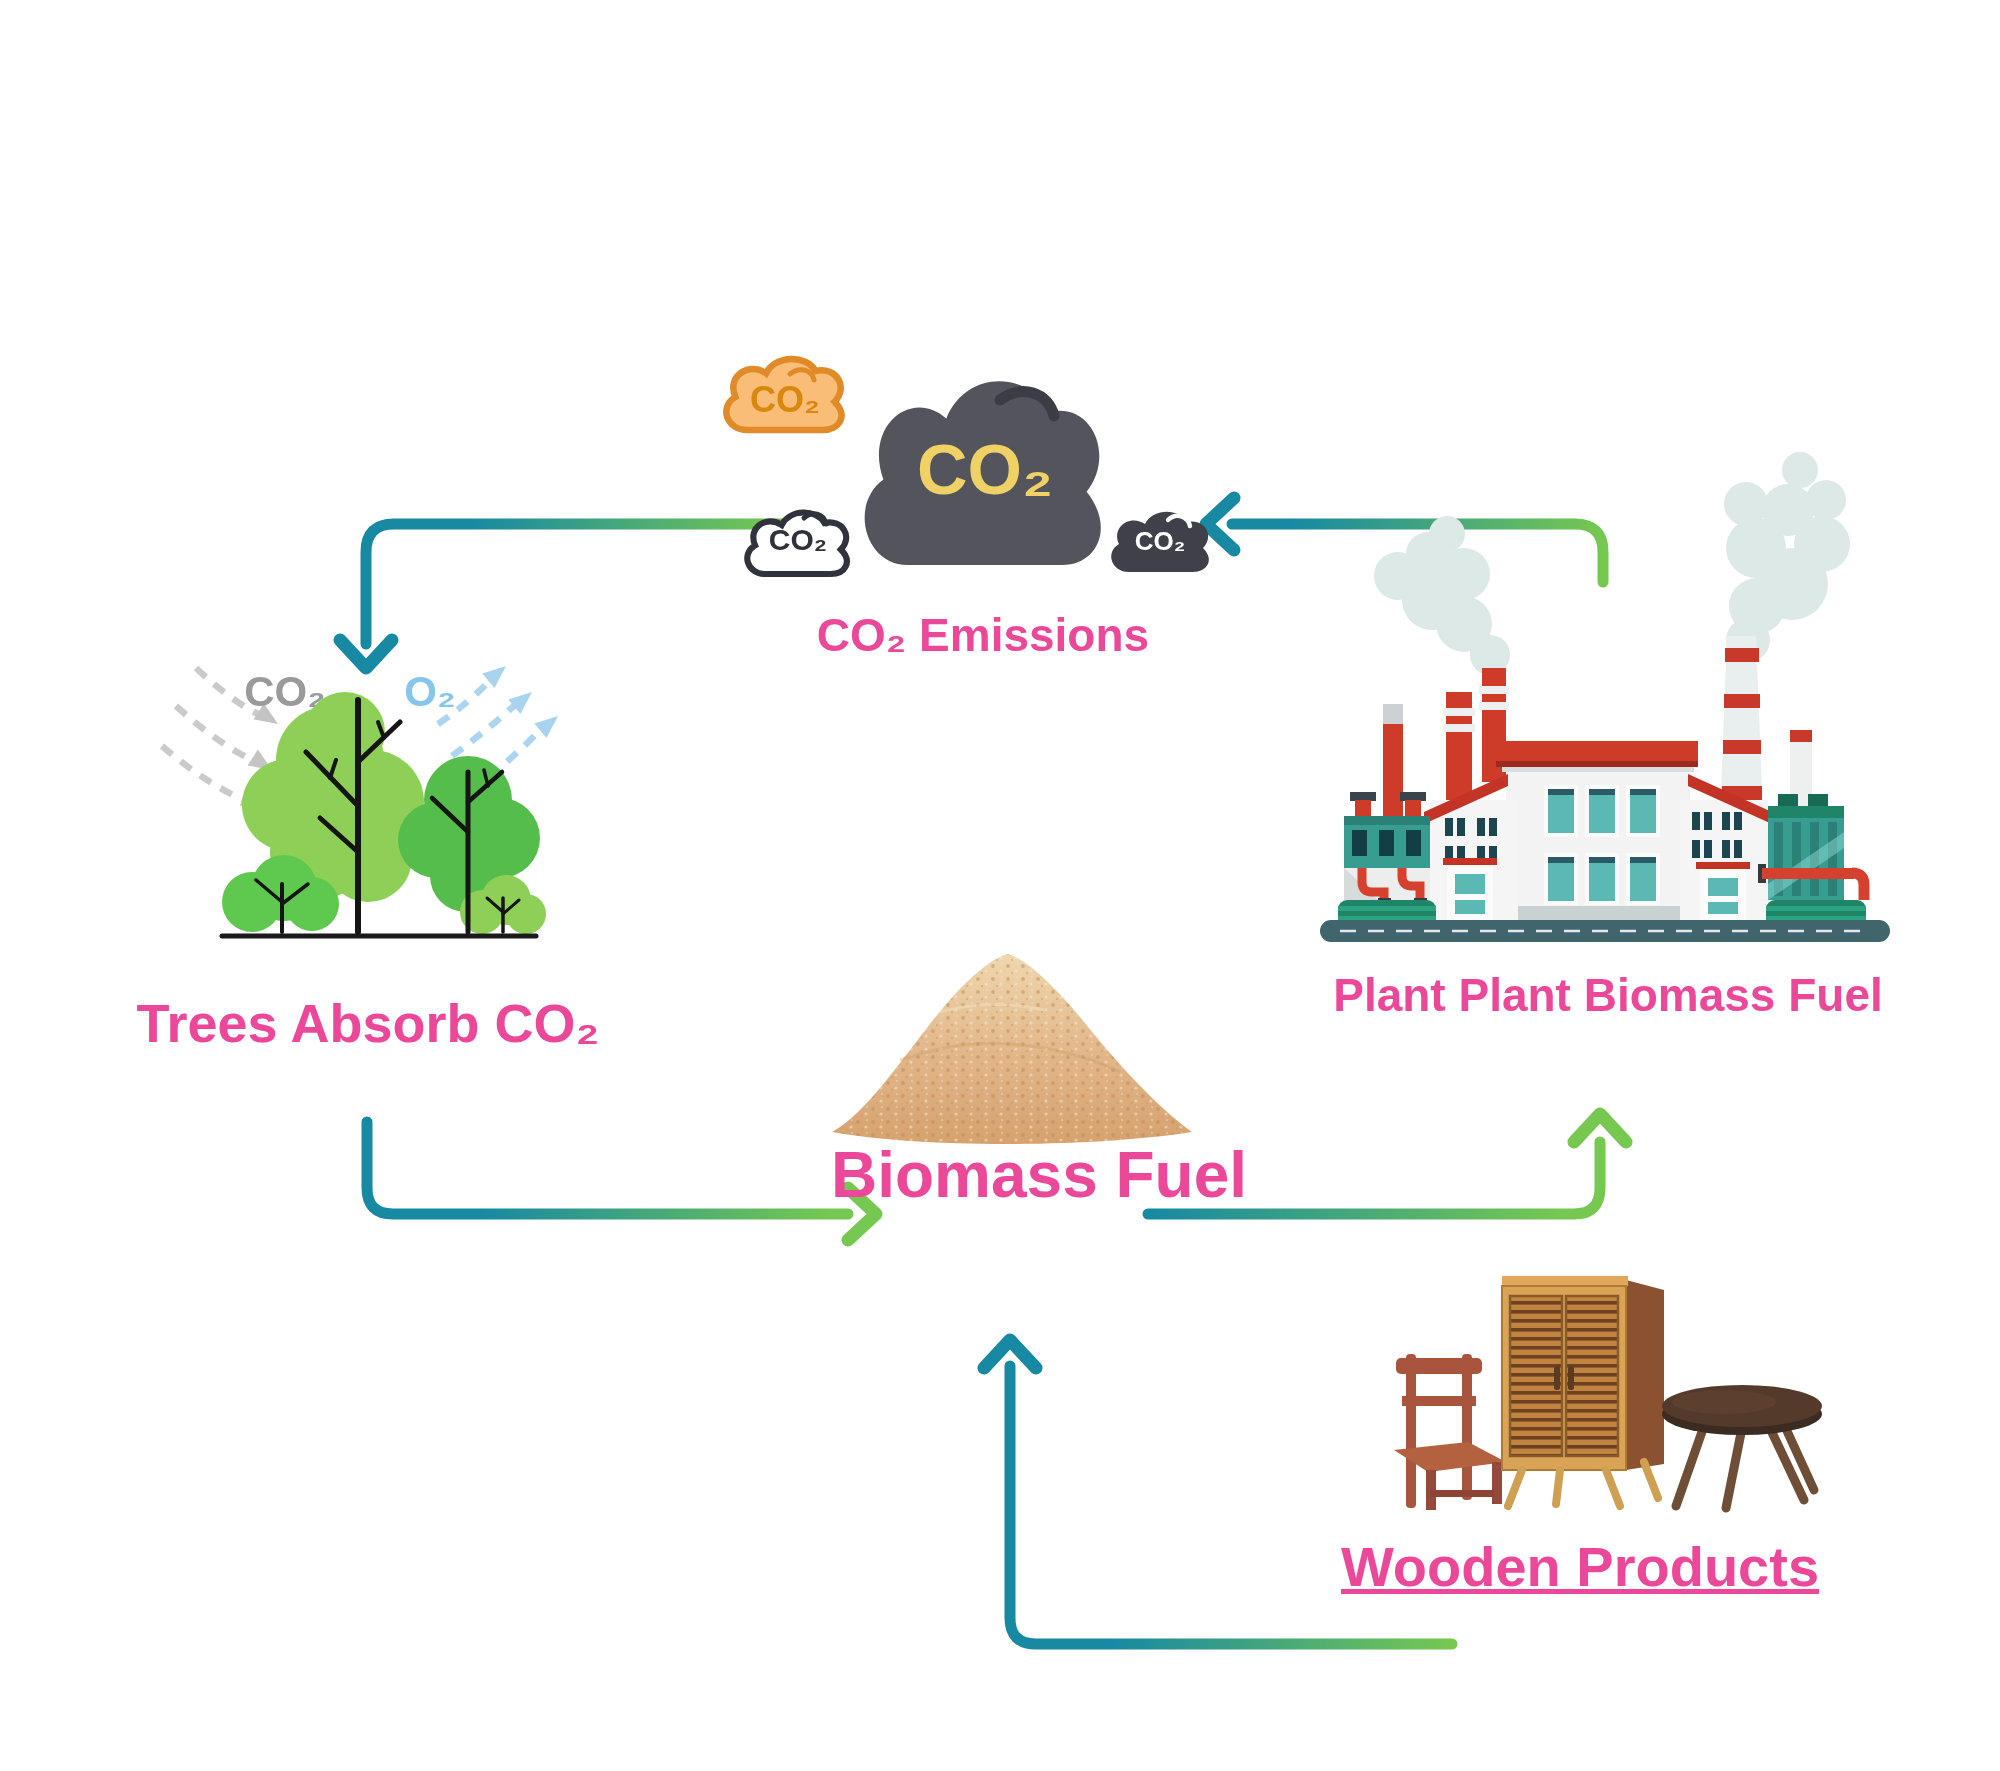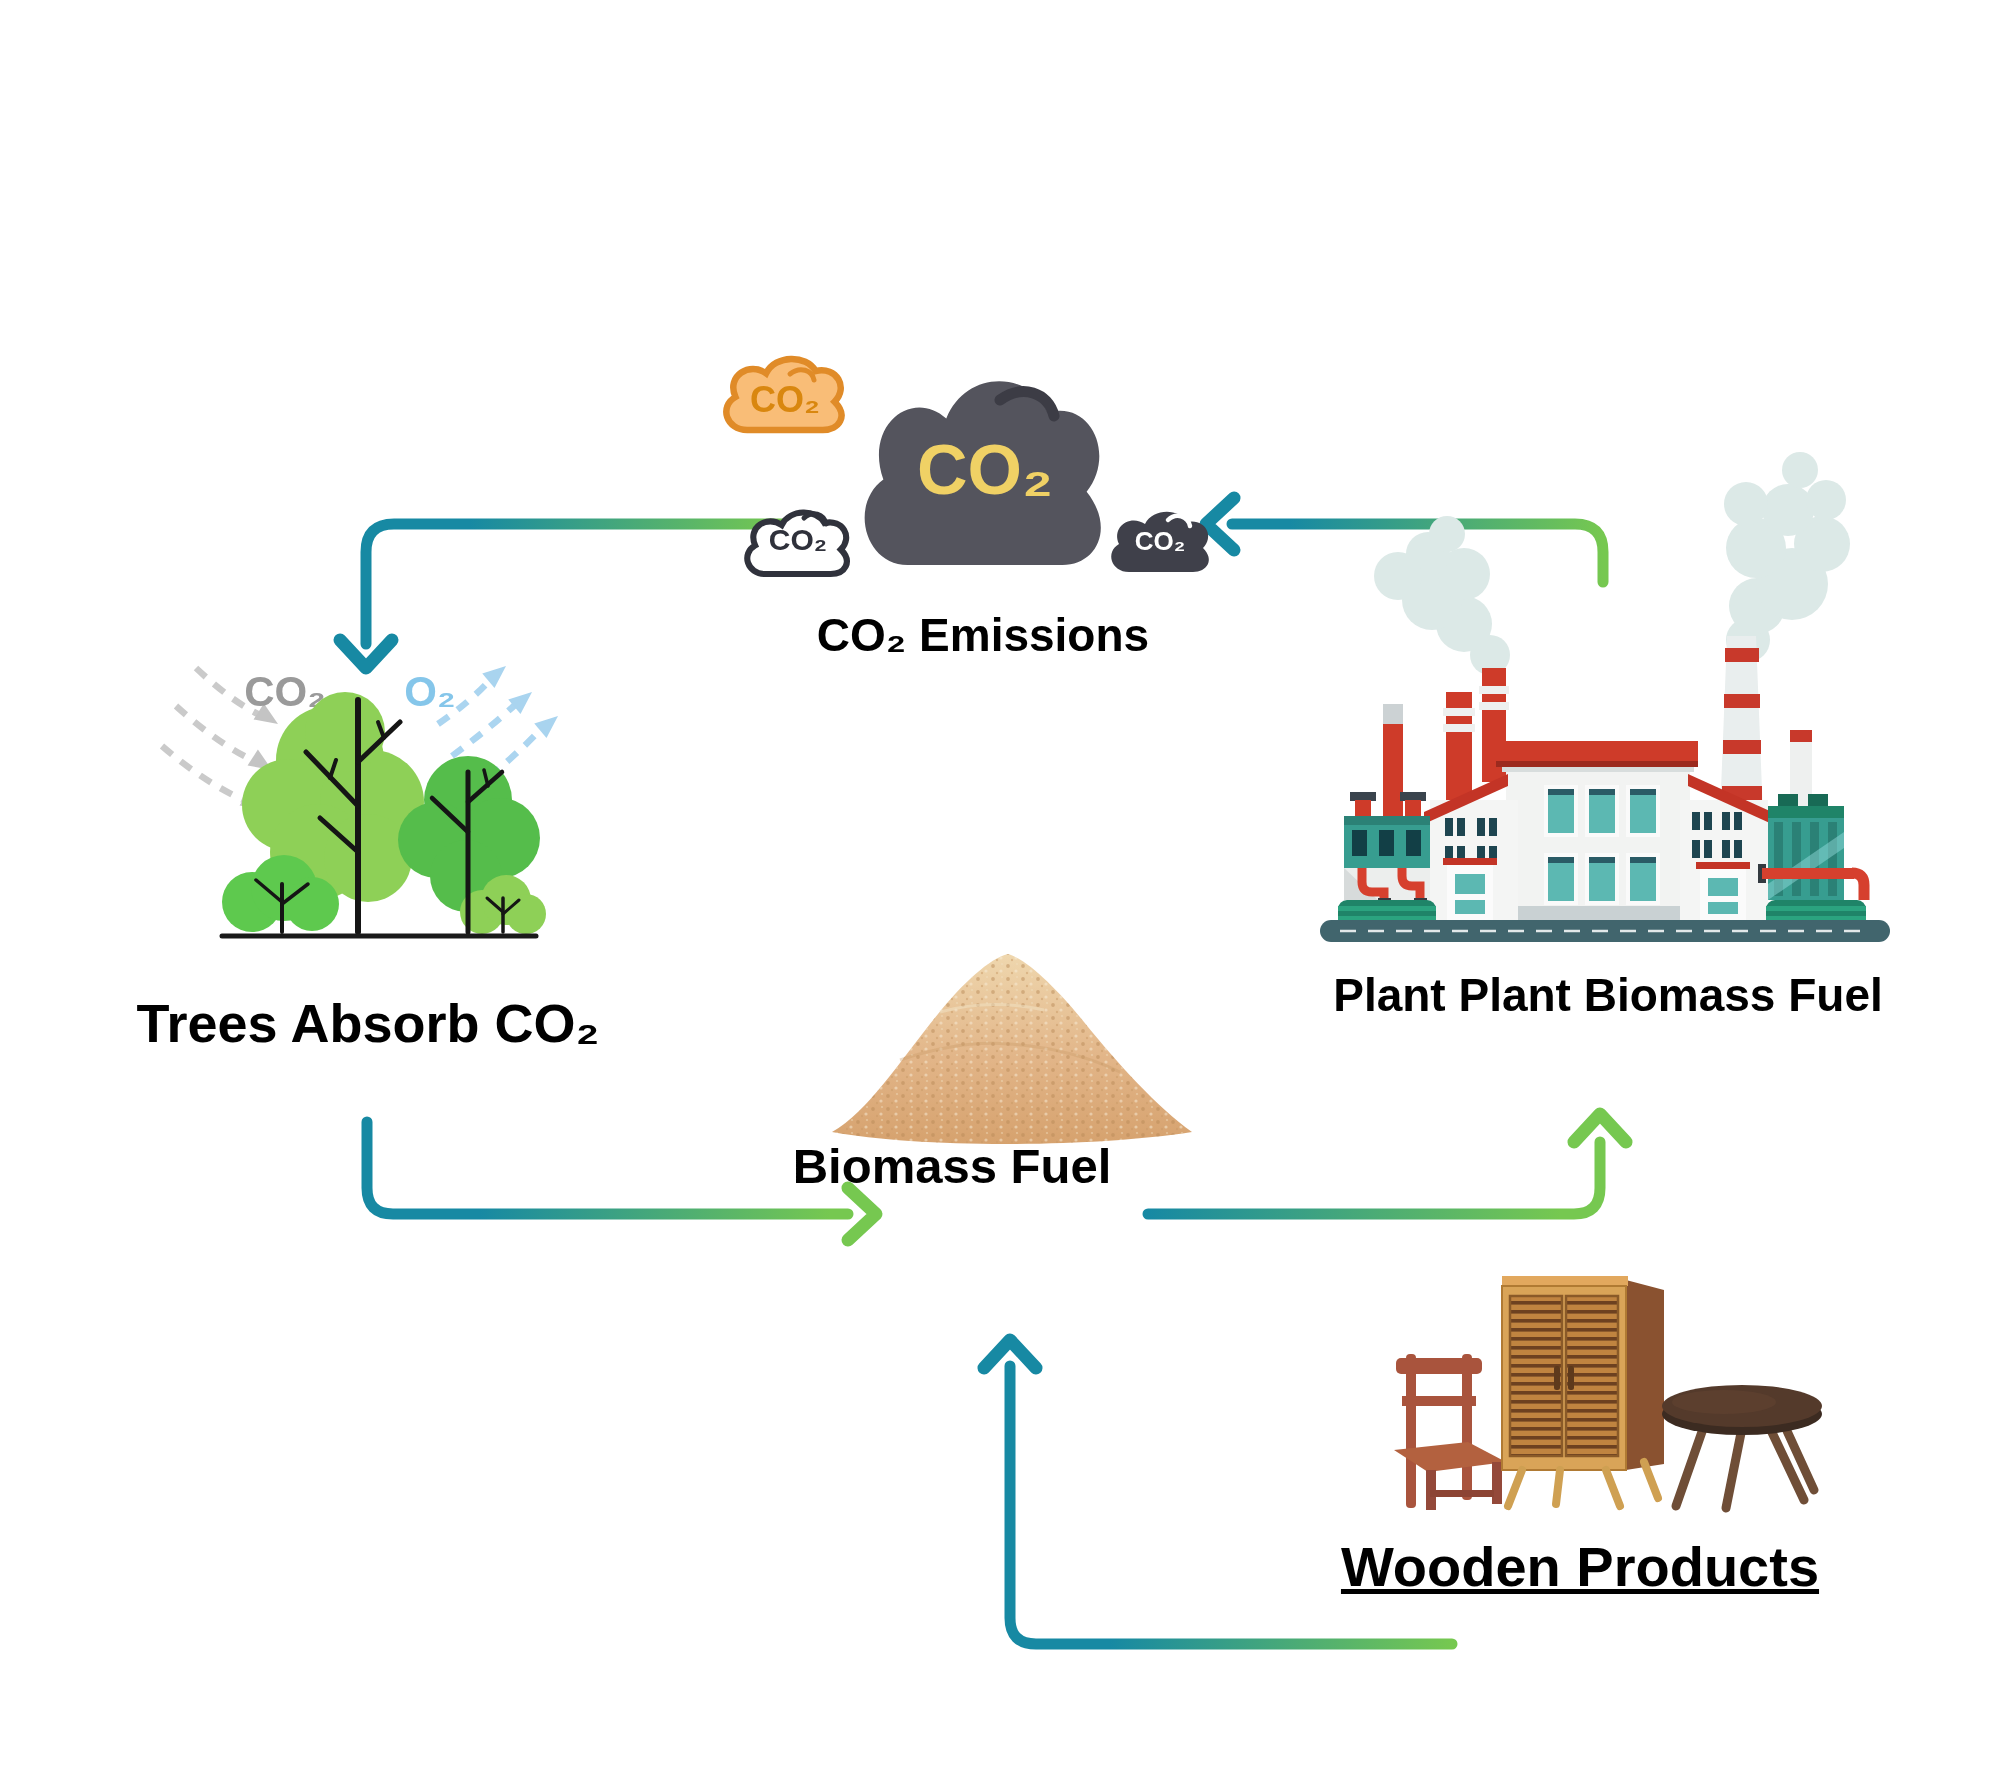--- a/index.html
+++ b/index.html
@@ -7,26 +7,26 @@
     position:relative;width:2000px;height:1771px;background:#ffffff;overflow:hidden;
     font-family:"Liberation Sans","DejaVu Sans",sans-serif;
   }
   .diagram-svg{position:absolute;left:0;top:0;width:2000px;height:1771px;}
   .page-title{
     position:absolute;left:1000px;top:86px;transform:translateX(-50%);
     font-size:86px;font-weight:bold;letter-spacing:-2px;color:#e4262c;white-space:nowrap;
   }
   .node-label{
     position:absolute;transform:translateX(-50%);
-    font-weight:bold;color:#000000;white-space:nowrap;text-align:center;
+    font-weight:bold;color:#ec4899;white-space:nowrap;text-align:center;
   }
   .lbl-emissions{left:983px;top:608px;font-size:46px;}
   .lbl-trees{left:368px;top:992px;font-size:54px;}
   .lbl-plant{left:1608px;top:968px;font-size:46px;}
-  .lbl-biomass{left:952px;top:1138px;font-size:49px;}
+  .lbl-biomass{left:1039px;top:1138px;font-size:64px;}
   .lbl-wooden{left:1580px;top:1534px;font-size:56px;text-decoration:underline;}
   .svgtxt{font-family:"Liberation Sans","DejaVu Sans",sans-serif;font-weight:bold;}
 </style>
 </head>
 <body>
 
 <div class="stage">
 
   <svg class="diagram-svg" viewBox="0 0 2000 1771">
     <defs>

